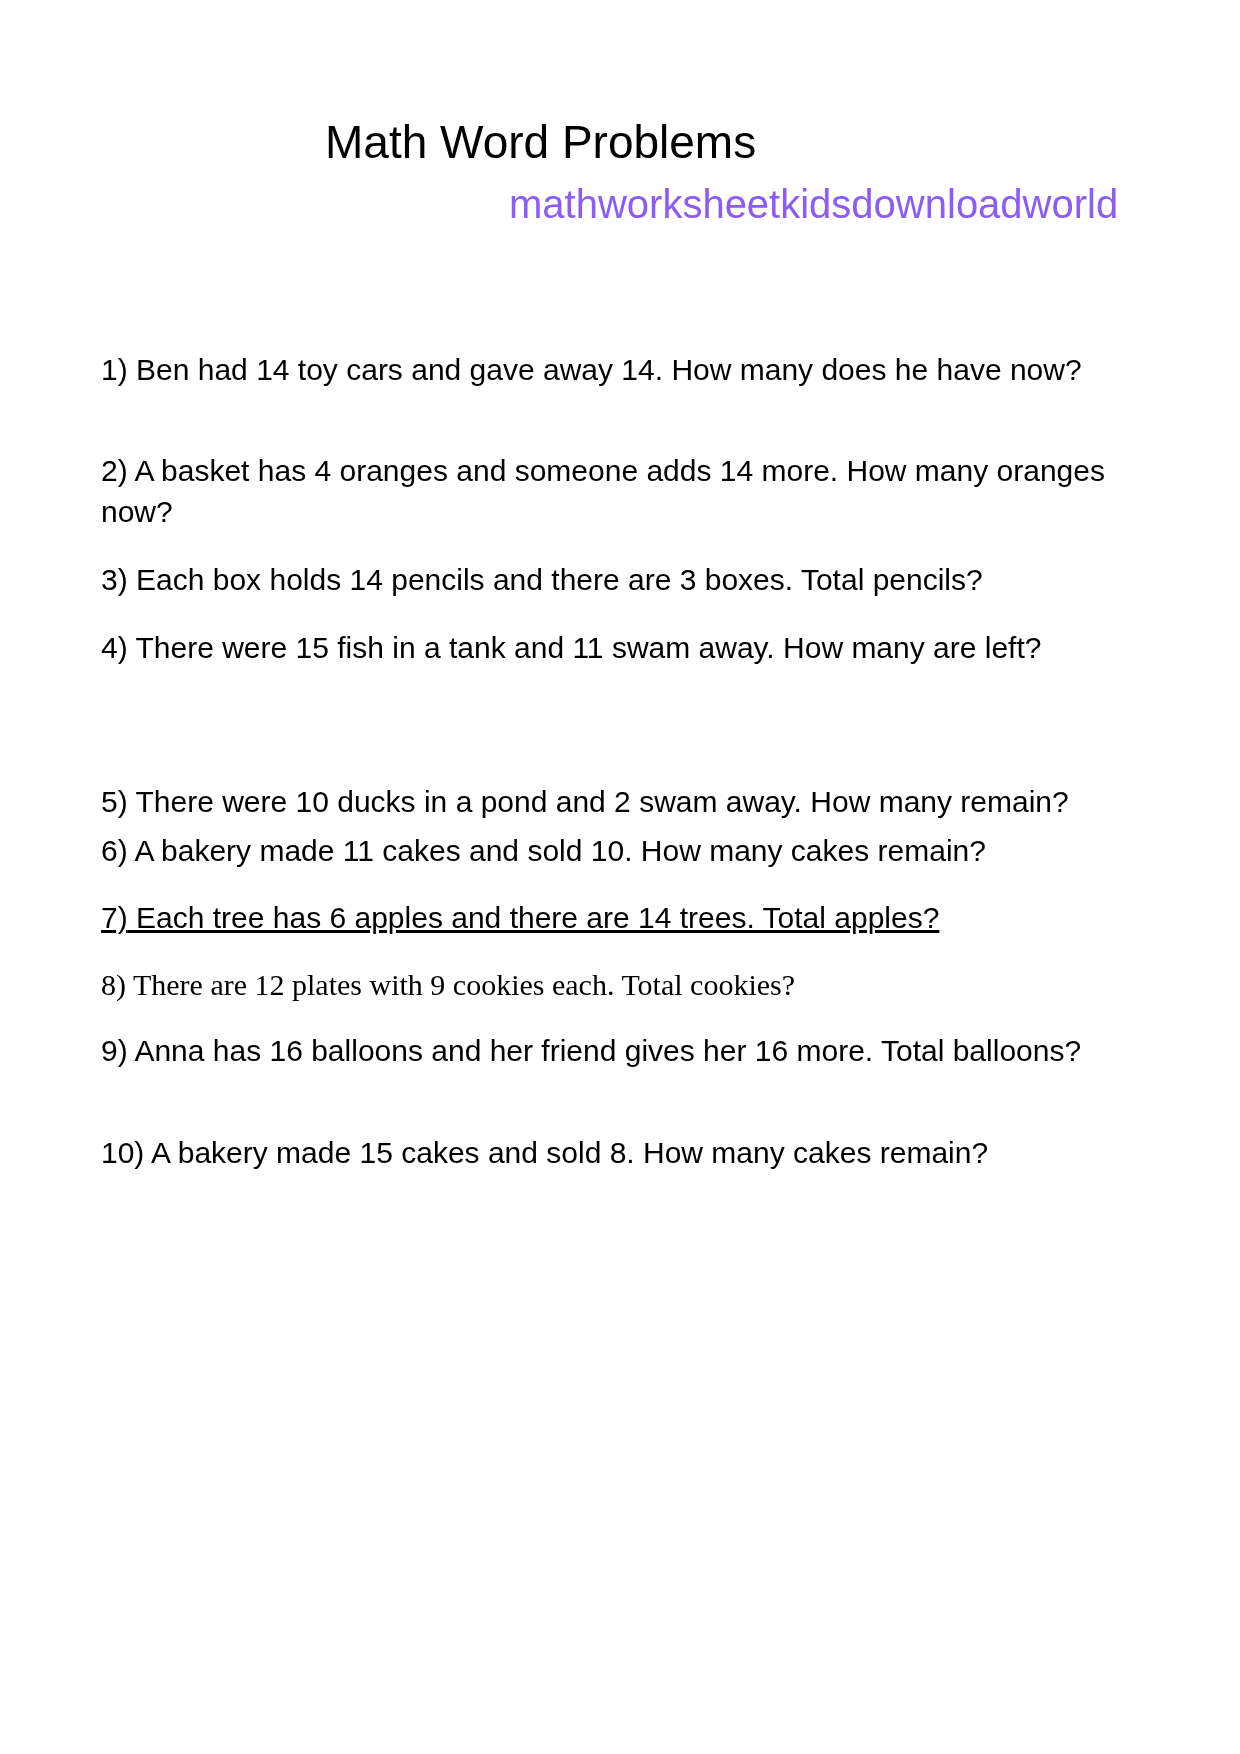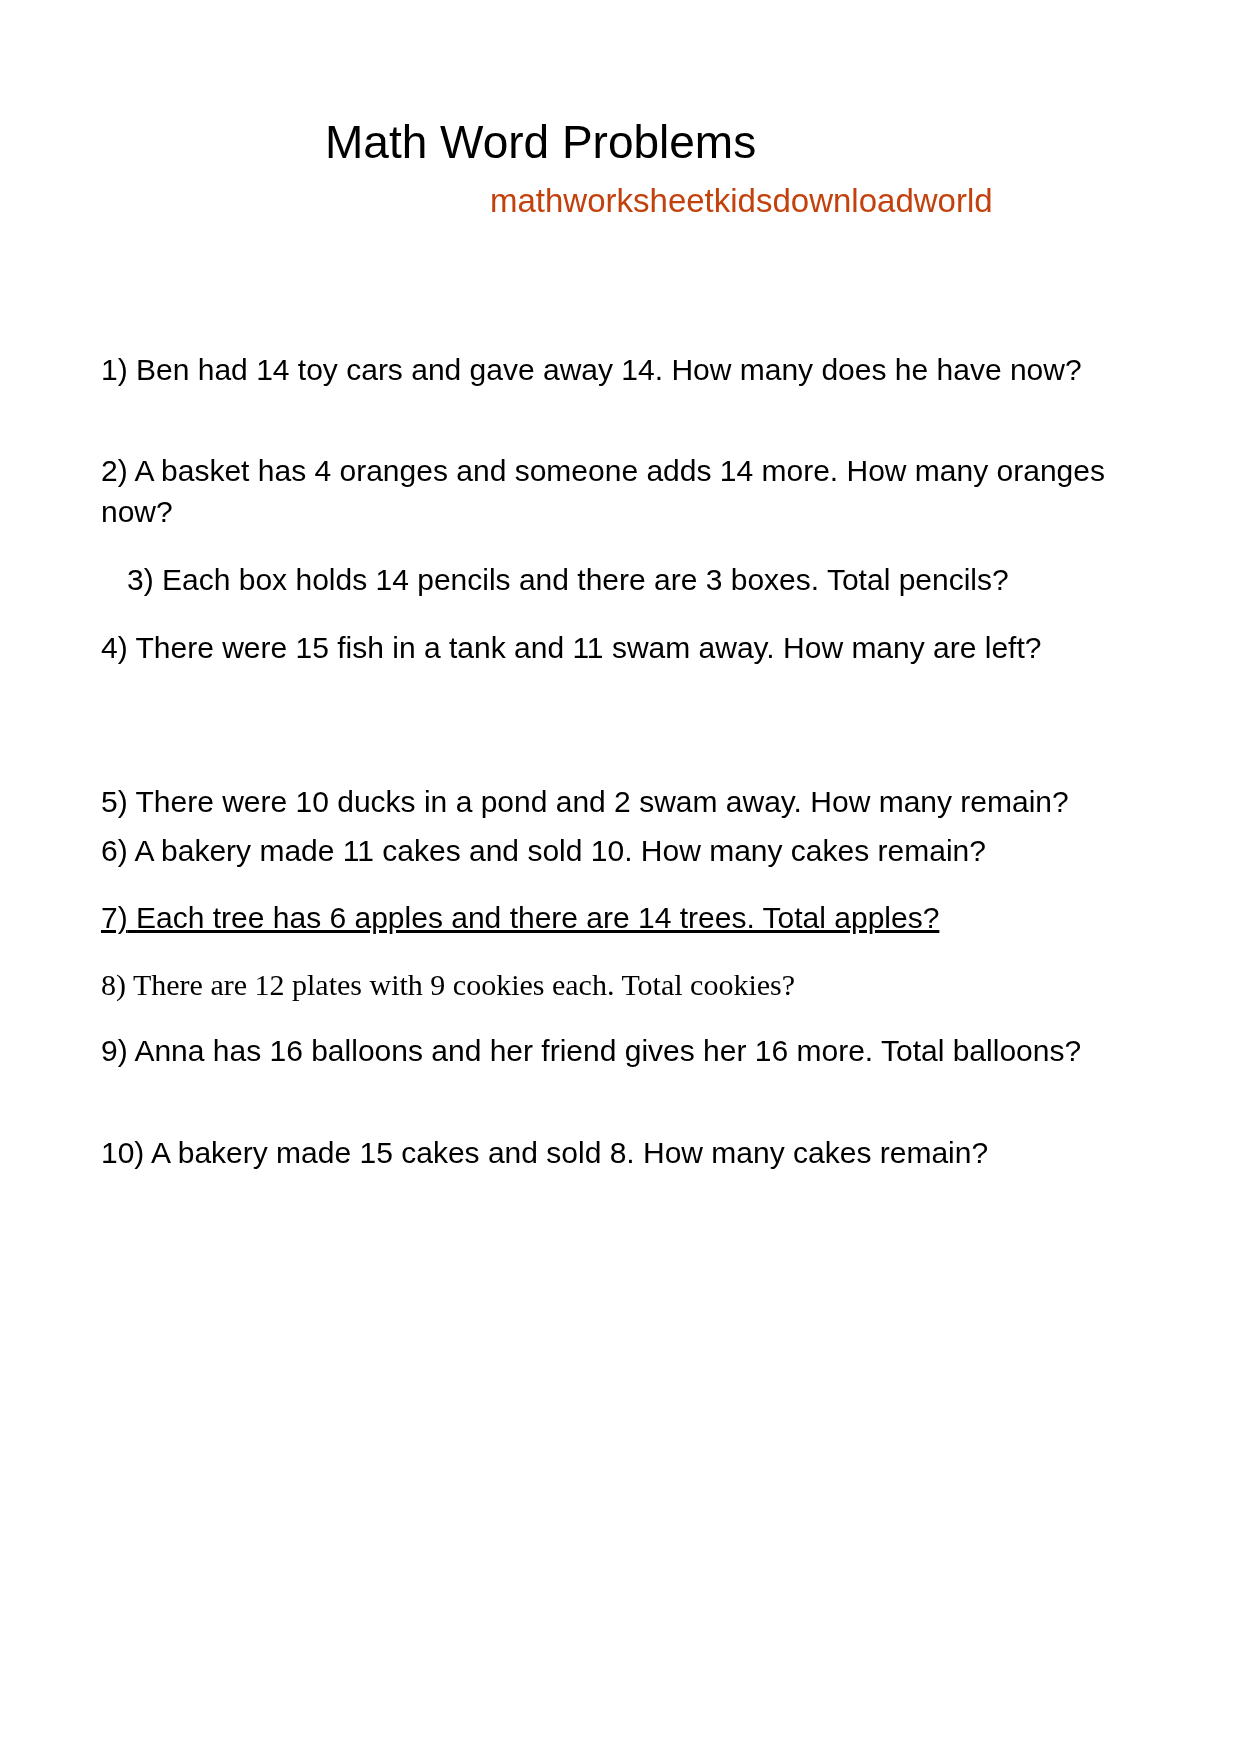--- a/index.html
+++ b/index.html
@@ -20,46 +20,46 @@
       left: 312px;
       top: 106px;
       font-size: 46px;
       line-height: 1;
       white-space: nowrap;
       margin: 13px;
       font-weight: normal;
     }
     .subtitle {
       position: absolute;
-      left: 490px;
+      left: 509px;
       top: 184px;
-      font-size: 33px;
+      font-size: 40px;
       line-height: 1;
-      color: #c2410c;
+      color: #8b5cf6;
       white-space: nowrap;
     }
     .problems {
       position: absolute;
       left: 101px;
       top: 0;
       width: 1050px;
       margin: 0;
       padding: 0;
       list-style: none;
     }
     .problem {
       position: absolute;
       left: 0;
       width: 1050px;
       font-size: 30px;
       line-height: 41px;
     }
     .problem:nth-child(1)  { top: 349px; }
     .problem:nth-child(2)  { top: 450px; }
-    .problem:nth-child(3)  { top: 559px; margin-left: 26px; }
+    .problem:nth-child(3)  { top: 559px; }
     .problem:nth-child(4)  { top: 627px; }
     .problem:nth-child(5)  { top: 761px; margin-top: 20px; }
     .problem:nth-child(6)  { top: 830px; }
     .problem:nth-child(7)  { top: 897px; text-decoration: underline; }
     .problem:nth-child(8)  { top: 964px; font-family: Liberation Serif, serif; }
     .problem:nth-child(9)  { top: 1030px; }
     .problem:nth-child(10) { top: 1132px; }
   </style>
 </head>
 <body>

